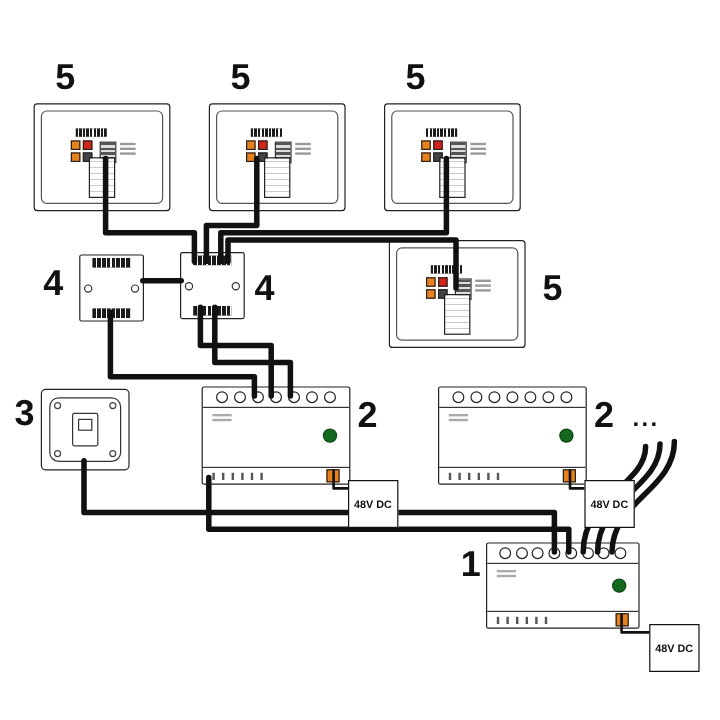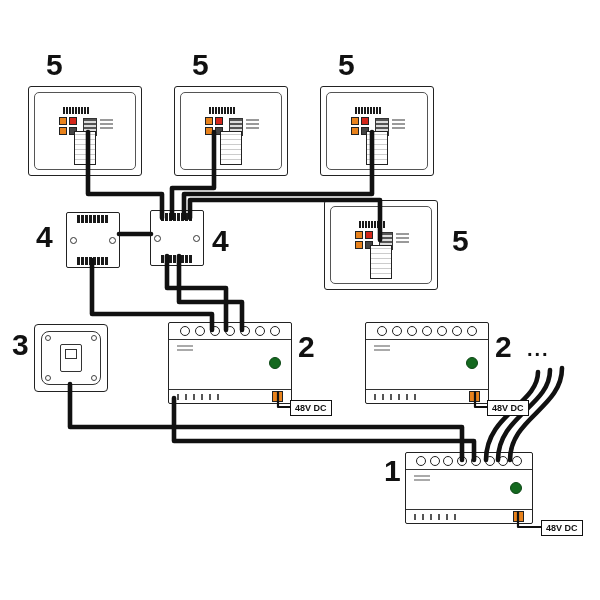--- a/index.html
+++ b/index.html
@@ -62,21 +62,21 @@
   .mod-bottom{position:absolute;left:0;right:0;bottom:0;height:14px;border-top:1.2px solid #333;
               display:flex;align-items:center;gap:6px;padding:0 8px;box-sizing:border-box;}
   .mod-bottom .t{width:2px;height:6px;background:#555;}
   .mod-bottom .pwr{margin-left:auto;width:9px;height:9px;background:var(--orange);border:1px solid #222;}
   .mod .bars{position:absolute;left:8px;top:20px;}
   .mod .bars i{display:block;width:16px;height:2px;background:#aaa;margin:2px 0;}
   .mod .logo{position:absolute;right:10px;top:50%;transform:translateY(-50%);width:10px;height:10px;
              border-radius:50%;background:var(--green);border:1px solid #0c4715;}
 
   .psu{position:absolute;background:#fff;border:1.6px solid #111;font-weight:700;font-size:9px;
-       padding:2px 4px;z-index:7;color:#111;}
+       padding:14px 4px;z-index:7;color:#111;}
 </style>
 </head>
 <body>
 
 <div class="canvas">
 
   <svg class="wires" width="600" height="600" viewBox="0 0 600 600">
     <path class="wire" d="M88 132 L88 194 L162 194 L162 218"></path>
     <path class="wire" d="M214 132 L214 188 L172 188 L172 218"></path>
     <path class="wire" d="M372 132 L372 194 L184 194 L184 218"></path>

